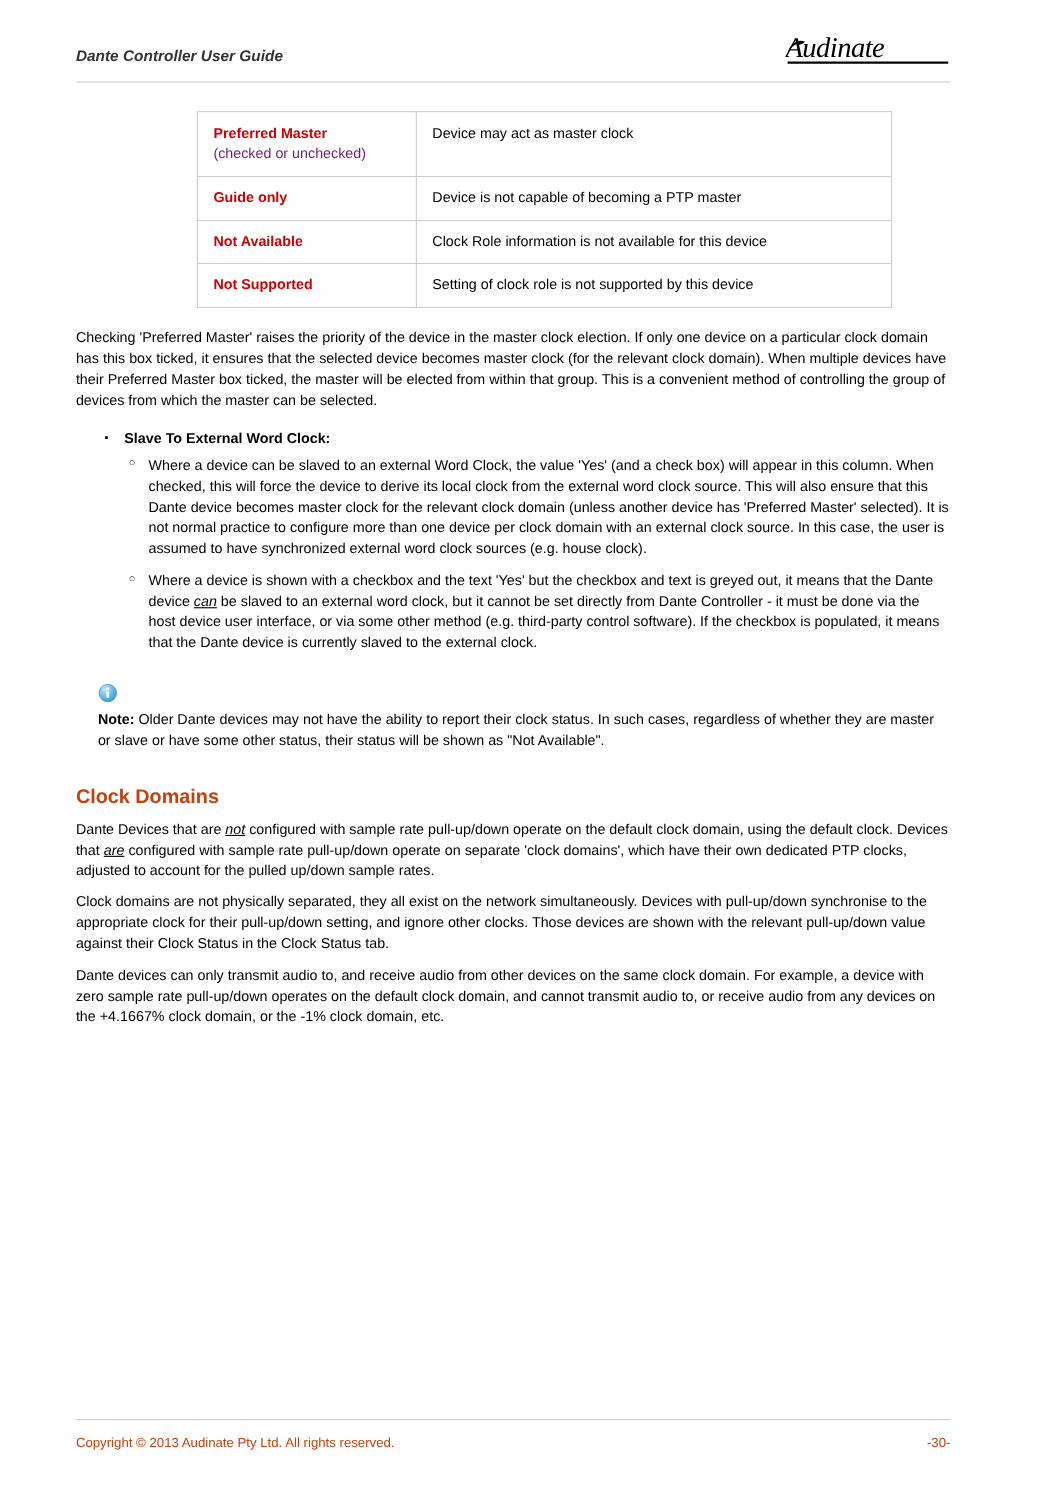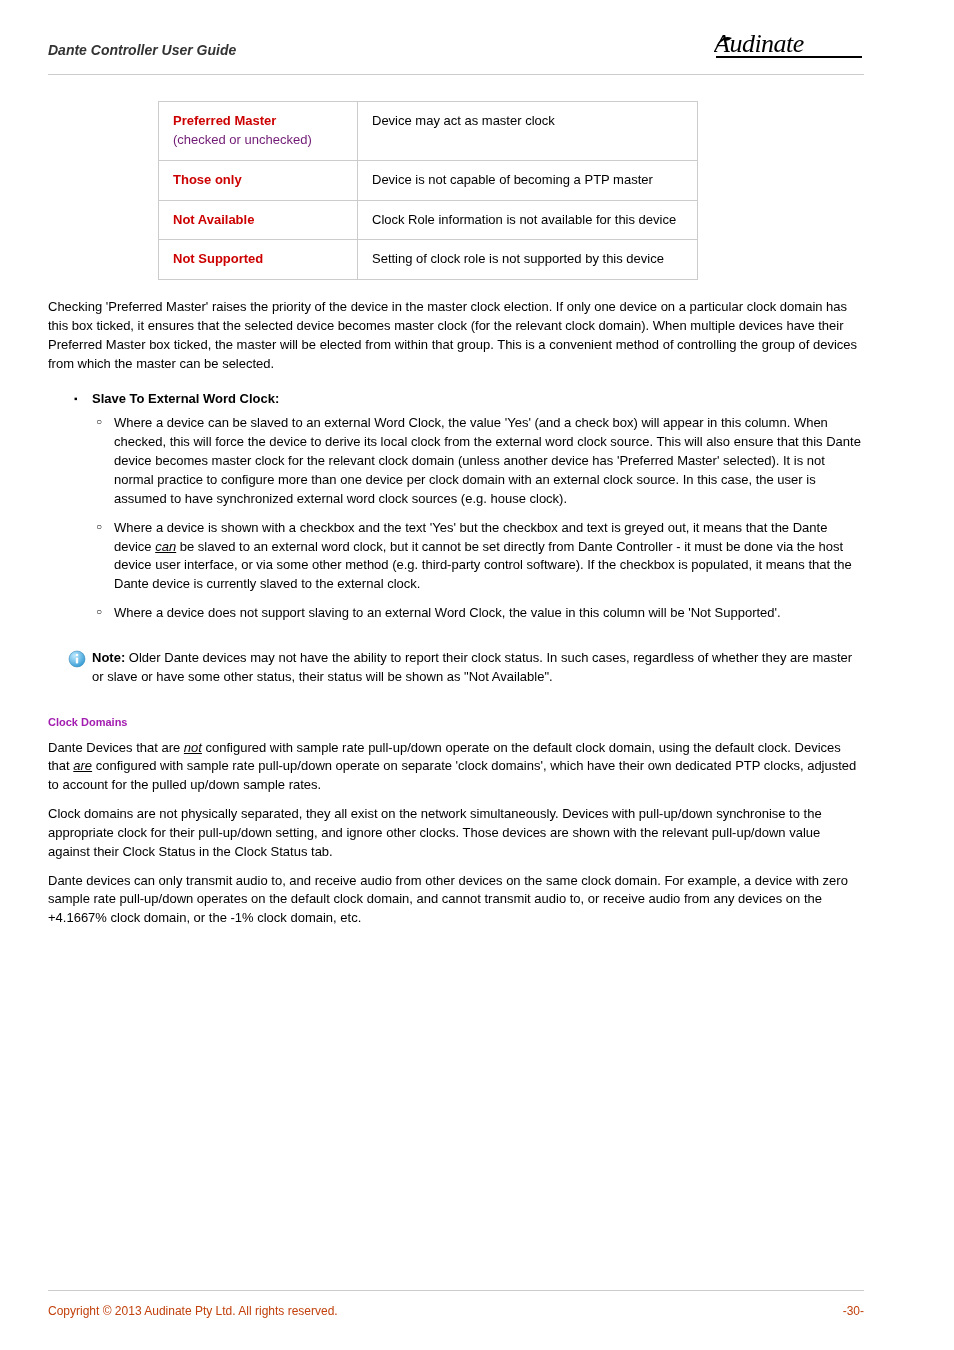--- a/index.html
+++ b/index.html
@@ -8,21 +8,21 @@
     background: #fff;
     font-family: Arial, Helvetica, sans-serif;
     color: #000;
     font-size: 13px;
     line-height: 1.45;
   }
   .page {
     width: 954px;
     min-height: 1350px;
     box-sizing: border-box;
-    padding: 30px 90px 30px 48px;
+    padding: 30px 90px 30px 69px;
     position: relative;
     display: flex;
     flex-direction: column;
   }
   .header-row {
     display: flex;
     justify-content: space-between;
     align-items: flex-end;
     border-bottom: 1px solid #ccc;
     padding-bottom: 14px;
@@ -42,21 +42,21 @@
     text-decoration: underline;
   }
   .logo svg { display: block; }
 
   .table-wrap {
     margin-left: 110px;
     margin-bottom: 18px;
   }
   table.props {
     border-collapse: collapse;
-    width: 540px;
+    width: 632px;
     font-size: 13px;
   }
   table.props td {
     border: 1px solid #ccc;
     padding: 10px 14px;
     vertical-align: top;
   }
   table.props td.keycell {
     width: 170px;
   }
@@ -105,35 +105,36 @@
     position: absolute;
     left: -18px;
     top: 1px;
     font-size: 10px;
     color: #000;
   }
 
   .note-block {
     display: flex;
     margin: 6px 0 14px 20px;
+    flex-direction: column;
   }
   .note-icon {
     flex: 0 0 auto;
     margin-right: 6px;
     margin-top: 1px;
   }
   .note-text {
     flex: 1 1 auto;
   }
   .bold { font-weight: bold; }
   .ital { font-style: italic; text-decoration: underline; }
 
   h3.section {
-    font-size: 11px;
-    color: #a21caf;
+    font-size: 18px;
+    color: #c2410c;
     margin: 14px 0 8px 0;
     font-weight: bold;
   }
 
   .footer-row {
     margin-top: auto;
     border-top: 1px solid #ccc;
     padding-top: 12px;
     display: flex;
     justify-content: space-between;
@@ -163,21 +164,21 @@
       <tbody>
         <tr>
           <td class="keycell">
             <span class="key-main">Preferred Master</span>
             <span class="key-sub">(checked or unchecked)</span>
           </td>
           <td>Device may act as master clock</td>
         </tr>
         <tr>
           <td class="keycell">
-            <span class="key-main">Those only</span>
+            <span class="key-main">Guide only</span>
           </td>
           <td>Device is not capable of becoming a PTP master</td>
         </tr>
         <tr>
           <td class="keycell">
             <span class="key-main">Not Available</span>
           </td>
           <td>Clock Role information is not available for this device</td>
         </tr>
         <tr>
@@ -193,21 +194,20 @@
   <p class="body">Checking 'Preferred Master' raises the priority of the device in the master clock election. If only one device on a particular clock domain has this box ticked, it ensures that the selected device becomes master clock (for the relevant clock domain). When multiple devices have their Preferred Master box ticked, the master will be elected from within that group. This is a convenient method of controlling the group of devices from which the master can be selected.</p>
 
   <ul class="bullets">
     <li>
       <span class="bold">Slave To External Word Clock</span><span class="bold">:</span>
       <ul class="circles">
         <li>Where a device can be slaved to an external Word Clock, the value 'Yes' (and a check box) will appear in this column. When checked, this will force the device to derive its local clock from the external word clock source. This will also ensure that this Dante device becomes master clock for the relevant clock domain (unless another device has 'Preferred Master' selected). It is not normal practice to configure more than one device per clock domain with an external clock source. In this case, the user is assumed to have synchronized external word clock sources (e.g. house clock).</li>
         <li>
           <span>Where a device is shown with a checkbox and the text 'Yes' but the checkbox and text is greyed out, it means that the Dante device </span><span class="ital">can</span><span> be slaved to an external word clock, but it cannot be set directly from Dante Controller - it must be done via the host device user interface, or via some other method (e.g. third-party control software). If the checkbox is populated, it means that the Dante device is currently slaved to the external clock.</span>
         </li>
-        <li>Where a device does not support slaving to an external Word Clock, the value in this column will be 'Not Supported'.</li>
       </ul>
     </li>
   </ul>
 
   <div class="note-block">
     <div class="note-icon">
       <svg width="18" height="18" viewBox="0 0 18 18">
         <defs>
           <radialGradient id="g1" cx="35%" cy="30%" r="70%">
             <stop offset="0%" stop-color="#bfe9ff"></stop>

